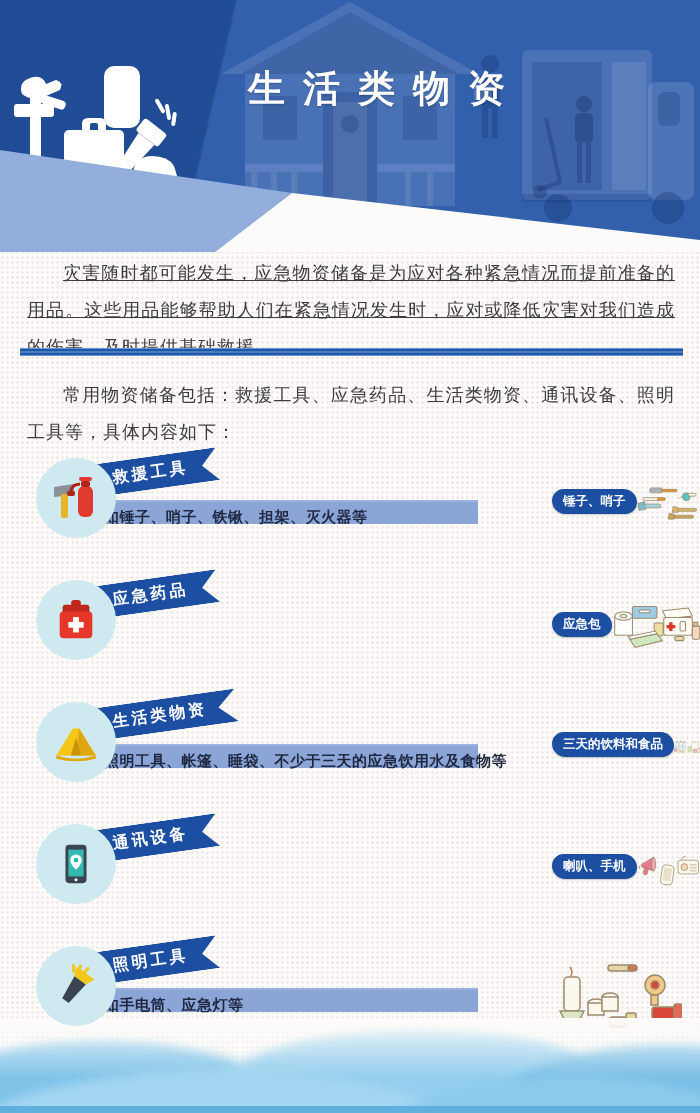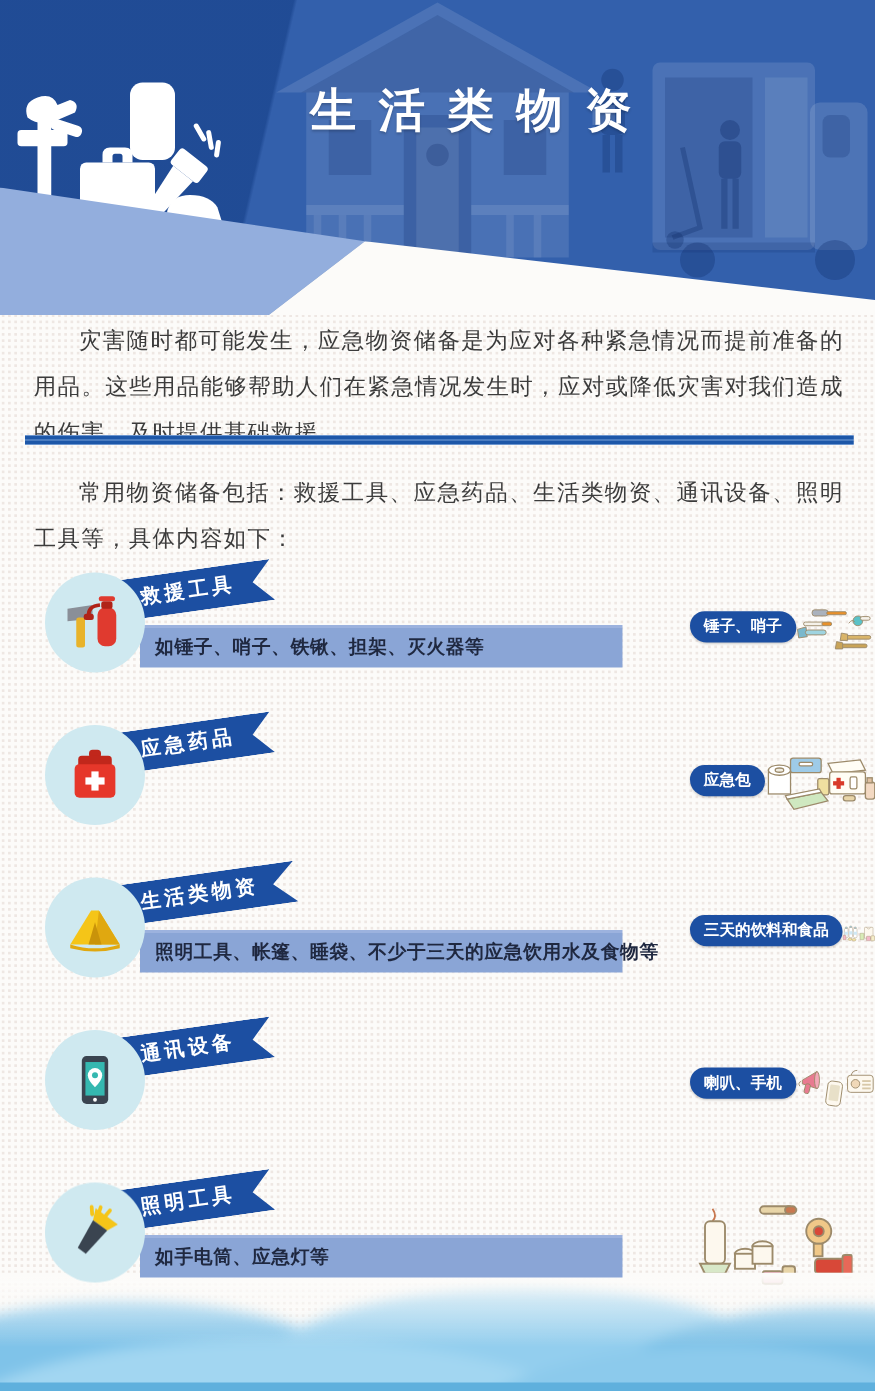--- a/index.html
+++ b/index.html
@@ -22,35 +22,35 @@
     position:absolute;left:248px;top:64px;color:#ffffff;font-size:37px;font-weight:bold;
     letter-spacing:18px;white-space:nowrap;text-shadow:0 1px 2px rgba(0,0,0,0.2);
   }
   .tri-light{position:absolute;left:0;top:0;width:700px;height:252px;background:#93aedd;
     clip-path:polygon(0 150px,292px 193px,215px 252px,0 252px);}
   .tri-white{position:absolute;left:0;top:0;width:700px;height:252px;background:#fcfbf9;
     clip-path:polygon(292px 193px,700px 240px,700px 252px,215px 252px);}
   
   .para{position:absolute;left:27px;width:648px;color:#3c3c3c;font-size:18px;line-height:37px;
     font-weight:500;letter-spacing:1px;text-indent:2em;text-align:justify;}
-  .para1{top:254px;}
+  .para1{top:254px;text-decoration:underline;}
   .para2{top:376px;}
   .divider{position:absolute;left:20px;top:348px;width:663px;height:8px;
     background:linear-gradient(180deg,#6c96cf 0 13%,#1d57a8 13% 40%,#4a7cc0 40% 60%,#1d57a8 60% 87%,#6c96cf 87% 100%);}
   
   .sections{position:absolute;left:0;top:457px;width:700px;}
   .section{position:relative;width:700px;height:122px;}
   .circle{position:absolute;left:36px;top:1px;width:80px;height:80px;border-radius:50%;
     background:#cfe9f0;display:flex;align-items:center;justify-content:center;z-index:3;}
   .ribbon{position:absolute;left:97px;top:7px;z-index:2;background:#1c4fa2;color:#ffffff;
     font-size:16px;font-weight:bold;letter-spacing:3px;padding:6px 30px 6px 16px;
     transform:rotate(-8deg);transform-origin:left center;
     clip-path:polygon(0 0,100% 0,87% 50%,100% 100%,0 100%);
     box-shadow:0 2px 3px rgba(0,0,0,0.15);}
-  .bar{position:absolute;left:112px;top:43px;width:386px;height:34px;z-index:1;
+  .bar{position:absolute;left:92px;top:43px;width:386px;height:24px;z-index:1;
     background:linear-gradient(180deg,#9cb2de 0 8%,#8aa5d6 8% 100%);
     color:#1f2840;font-size:15px;font-weight:bold;line-height:34px;padding-left:12px;
     letter-spacing:0.5px;white-space:nowrap;}
   .right-col{position:absolute;left:552px;top:4px;width:148px;display:flex;
     flex-direction:row;align-items:center;}
   .badge{background:#1c4fa2;color:#ffffff;font-size:12.5px;font-weight:bold;
     padding:4px 11px;border-radius:13px 15px 13px 15px;white-space:nowrap;
     box-shadow:0 1px 2px rgba(0,0,0,0.2);}
   .illus{margin-top:6px;}
   

